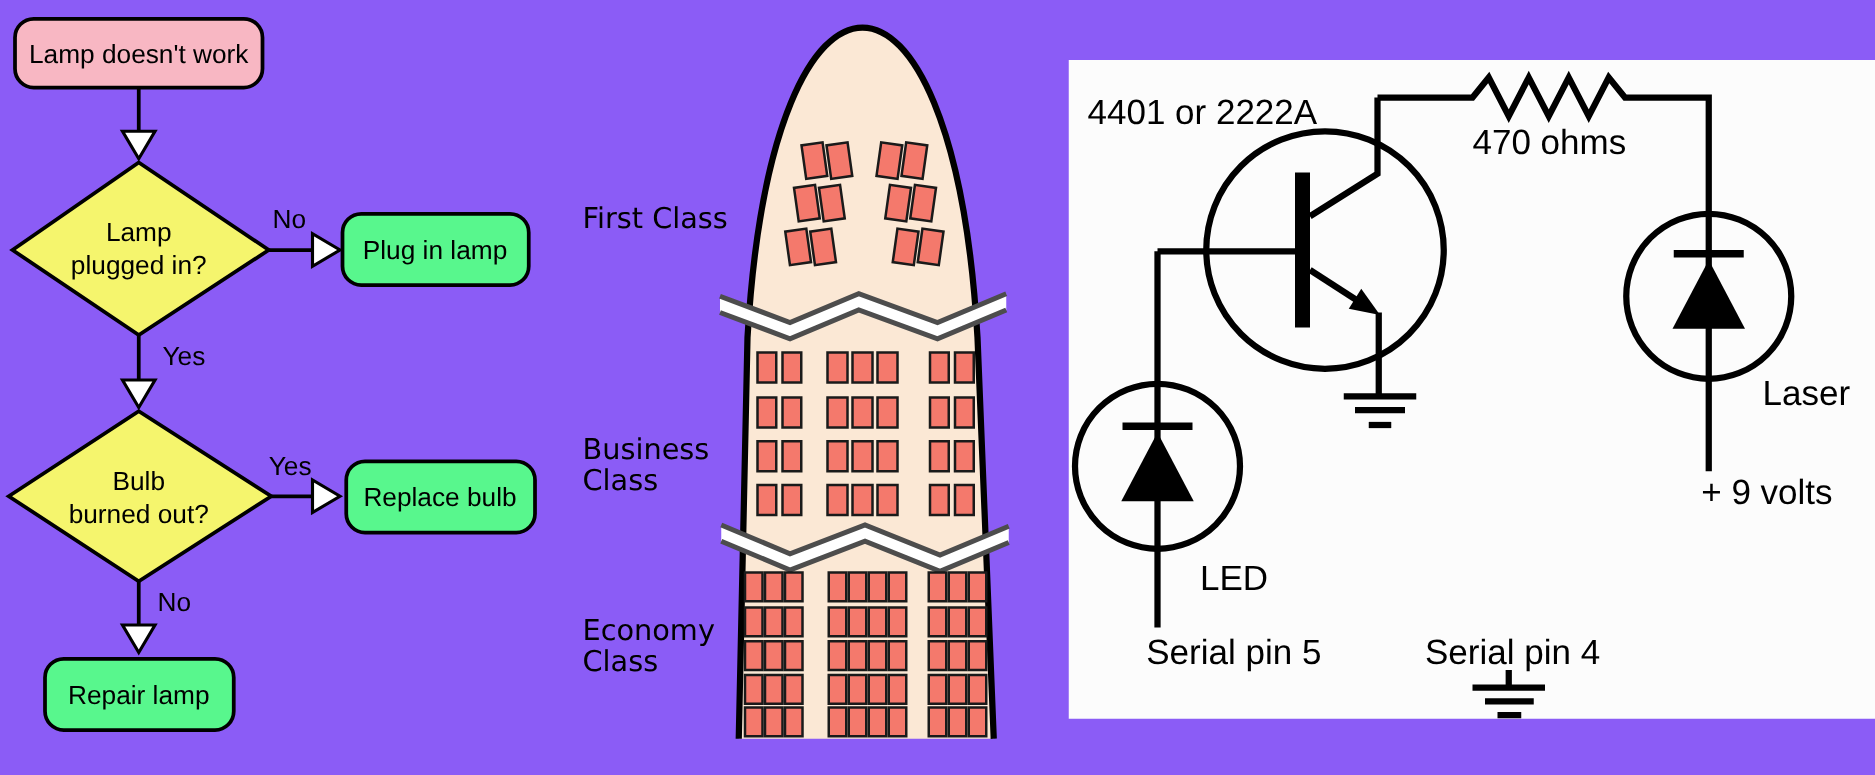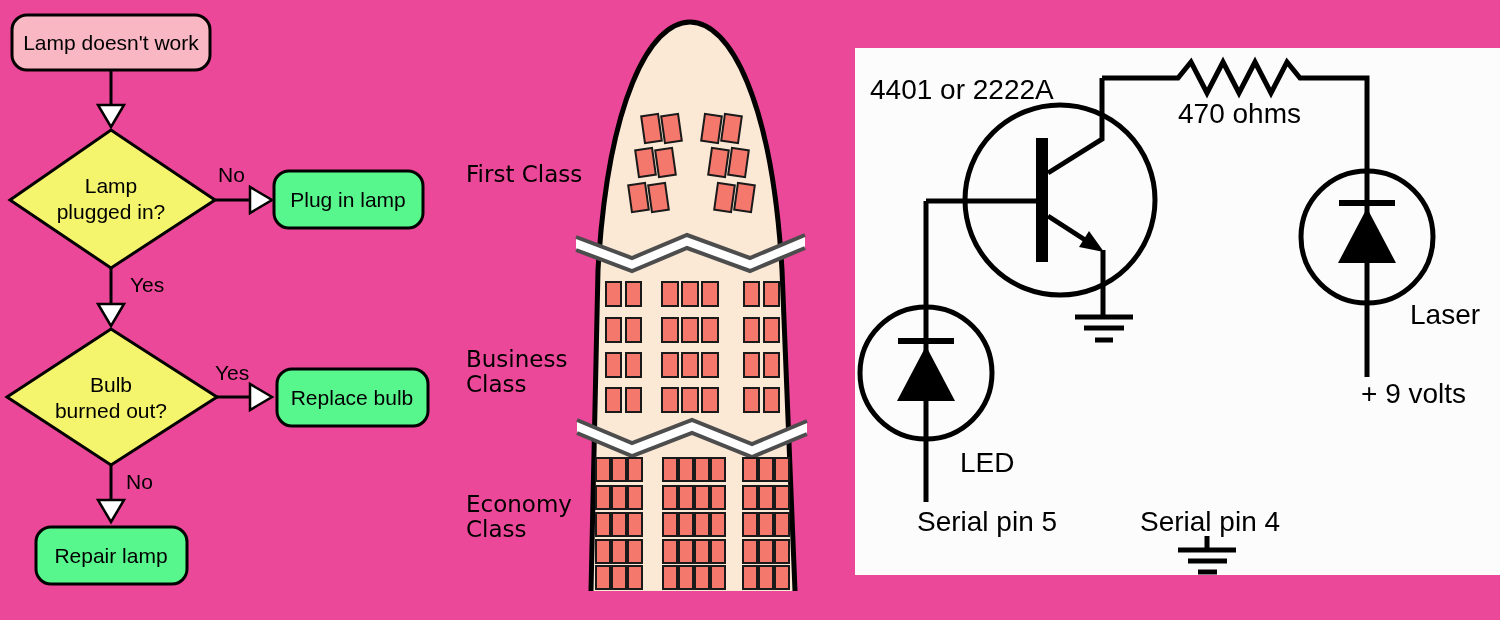--- a/index.html
+++ b/index.html
@@ -1,16 +1,16 @@
 <!DOCTYPE html>
 <html><head>
 <meta charset="utf-8">
 <style>
   html,body{margin:0;padding:0;background:#fff;}
-  .canvas{position:relative;width:1500px;height:620px;background:#ec4899;overflow:hidden;
+  .canvas{position:relative;width:1500px;height:620px;background:#8b5cf6;overflow:hidden;
           font-family:"Liberation Sans",sans-serif;}
   svg{position:absolute;top:0;left:0;}
   .fc-shape{stroke:#000;stroke-width:3;}
   .fc-line{stroke:#000;stroke-width:3;fill:none;}
   .fc-arrow{fill:#fff;stroke:#000;stroke-width:2.5;stroke-linejoin:miter;}
   .fc-text{font:21px "Liberation Sans",sans-serif;fill:#000;}
   .air-label{font:23px "DejaVu Sans",sans-serif;fill:#000;}
   .ckt-label{font:28px "Liberation Sans",sans-serif;fill:#000;}
   .wire{stroke:#000;stroke-width:5;fill:none;}
   .wire-thick{stroke:#000;stroke-width:6;fill:none;}

